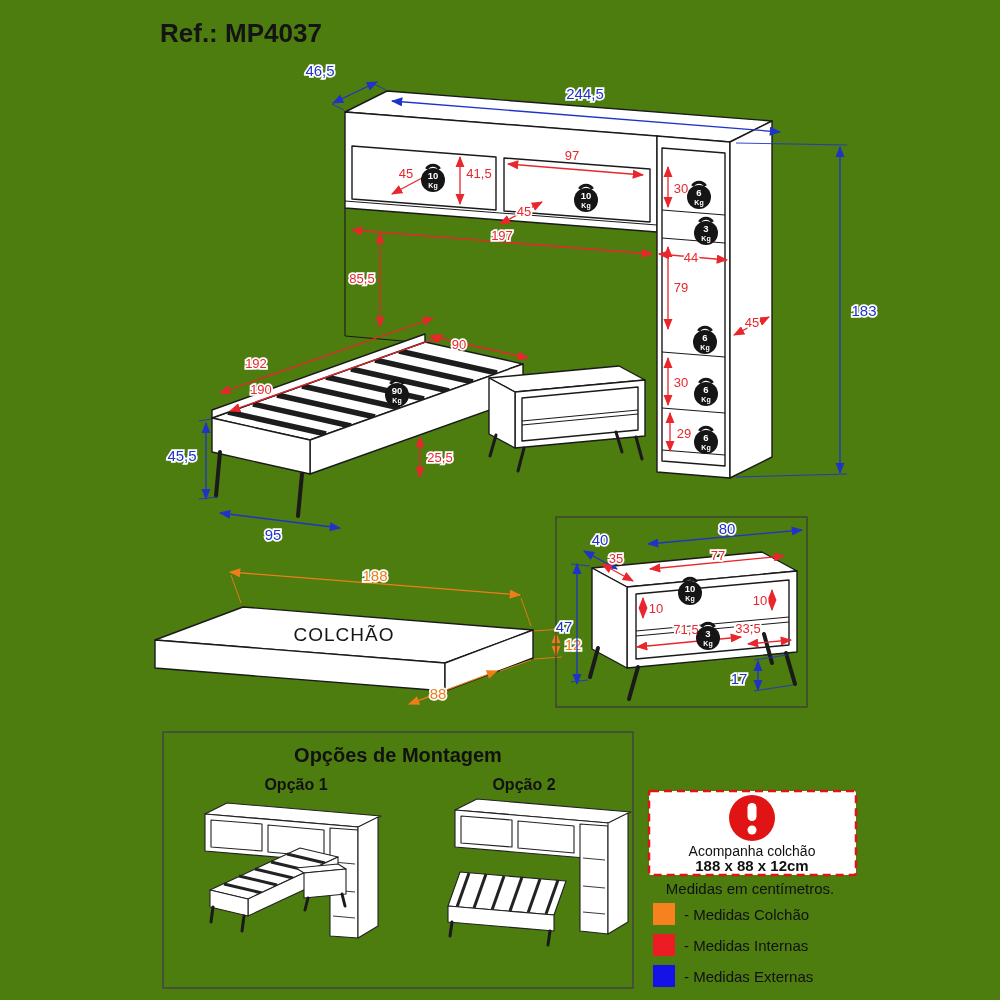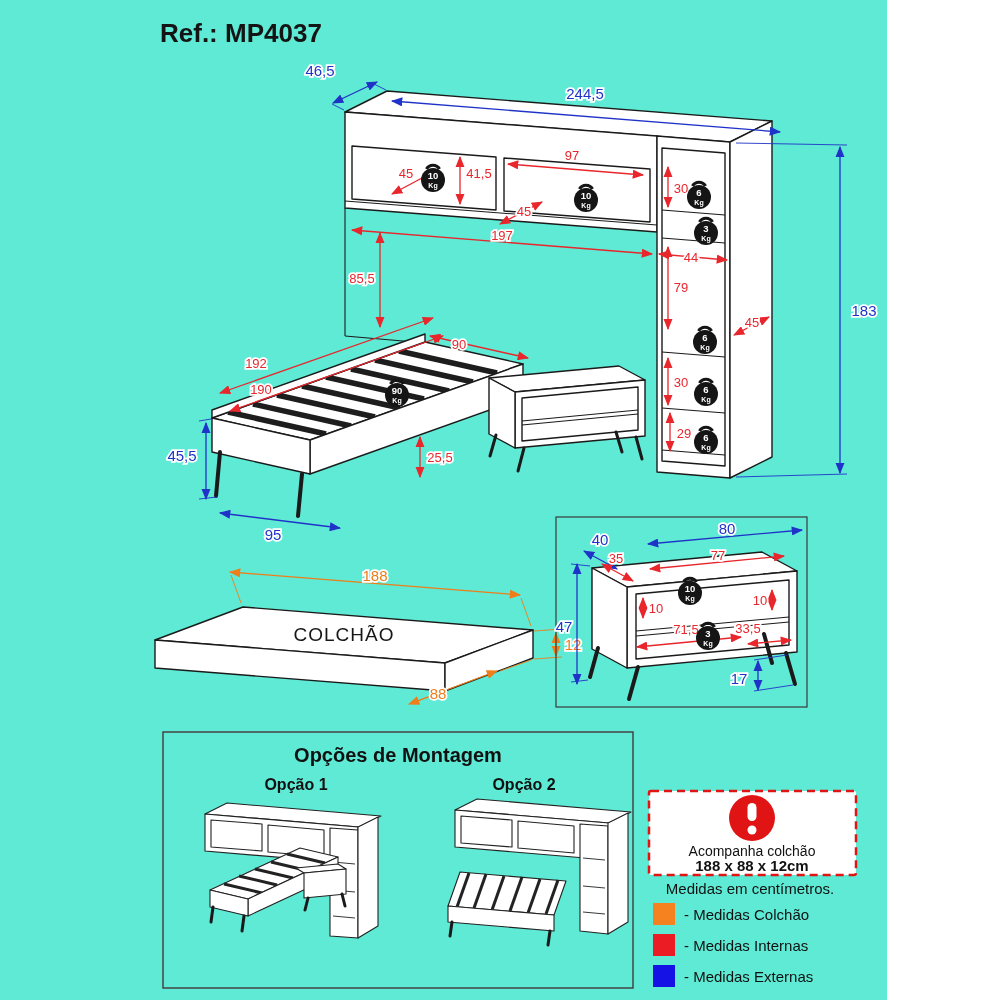--- a/index.html
+++ b/index.html
@@ -1,16 +1,16 @@
 <!DOCTYPE html>
 <html><head>
 <meta charset="utf-8">
 <style>
   html,body{margin:0;padding:0;background:#fff;}
-  #page{position:relative;width:887px;height:1000px;background:#5eead4;overflow:hidden;
+  #page{position:relative;width:1000px;height:1000px;background:#4d7c0f;overflow:hidden;
         font-family:"Liberation Sans",sans-serif;}
   svg{position:absolute;left:0;top:0;}
   svg text{font-family:"Liberation Sans",sans-serif;}
   .title{font-size:26px;font-weight:600;fill:#141414;}
   
   .f{fill:#fff;stroke:#1a1a1a;stroke-width:1.4;stroke-linejoin:round;}
   .fl{stroke:#1a1a1a;stroke-width:1.1;fill:none;}
   .slat{stroke:#1d1d1d;stroke-width:5.5;}
   .leg4{stroke:#1a1a1a;stroke-width:4;stroke-linecap:round;fill:none;}
   .leg3{stroke:#1a1a1a;stroke-width:3;stroke-linecap:round;fill:none;}

